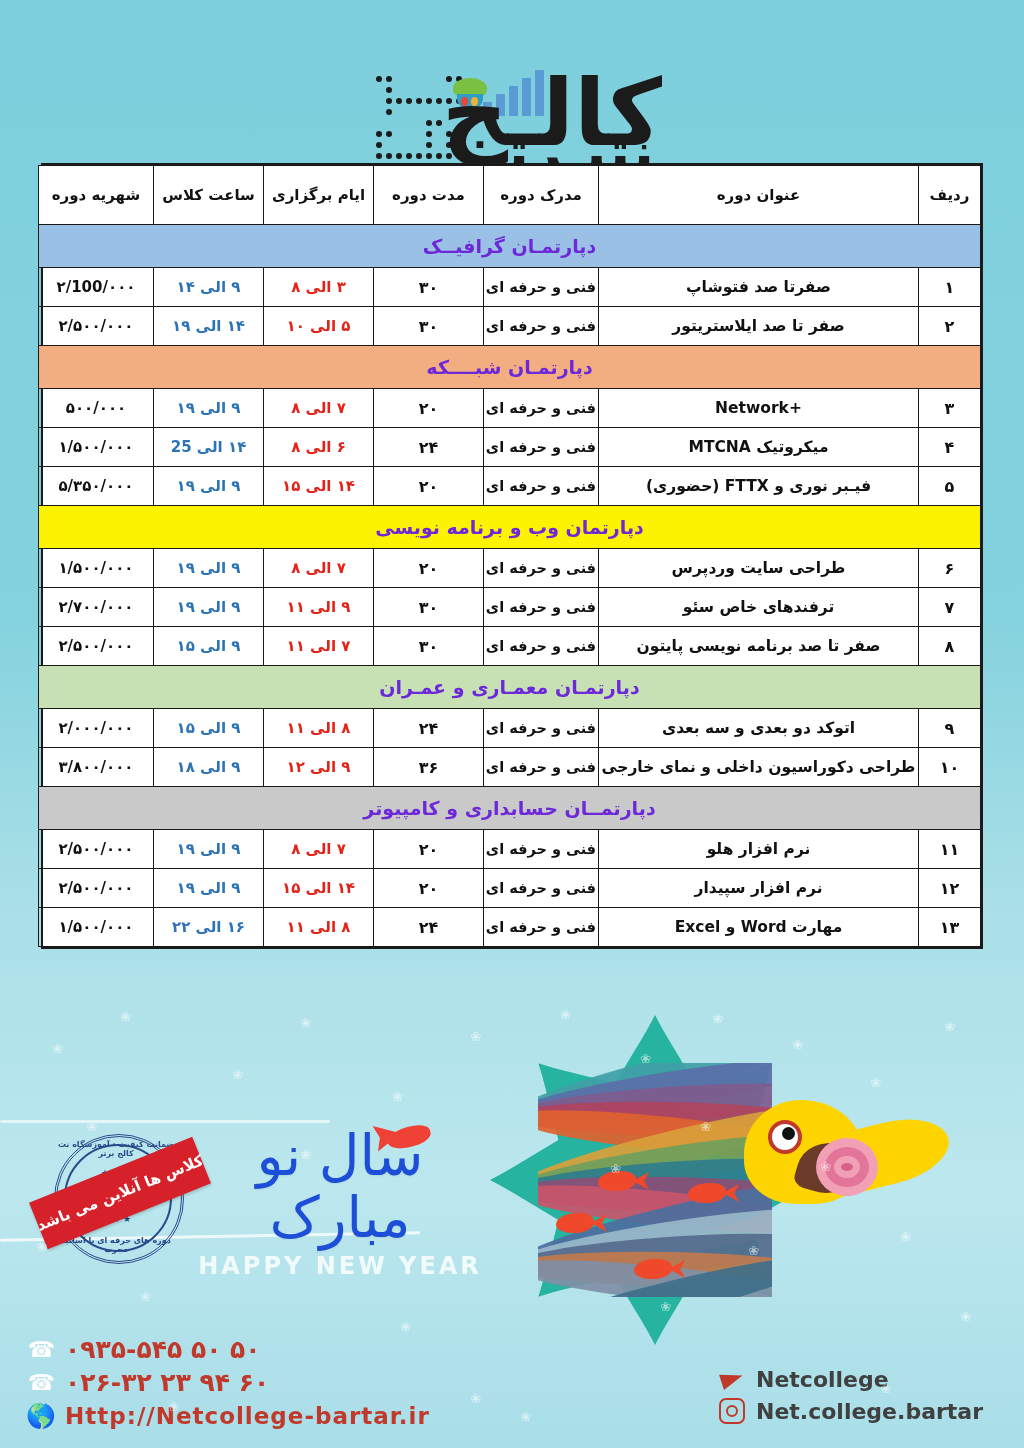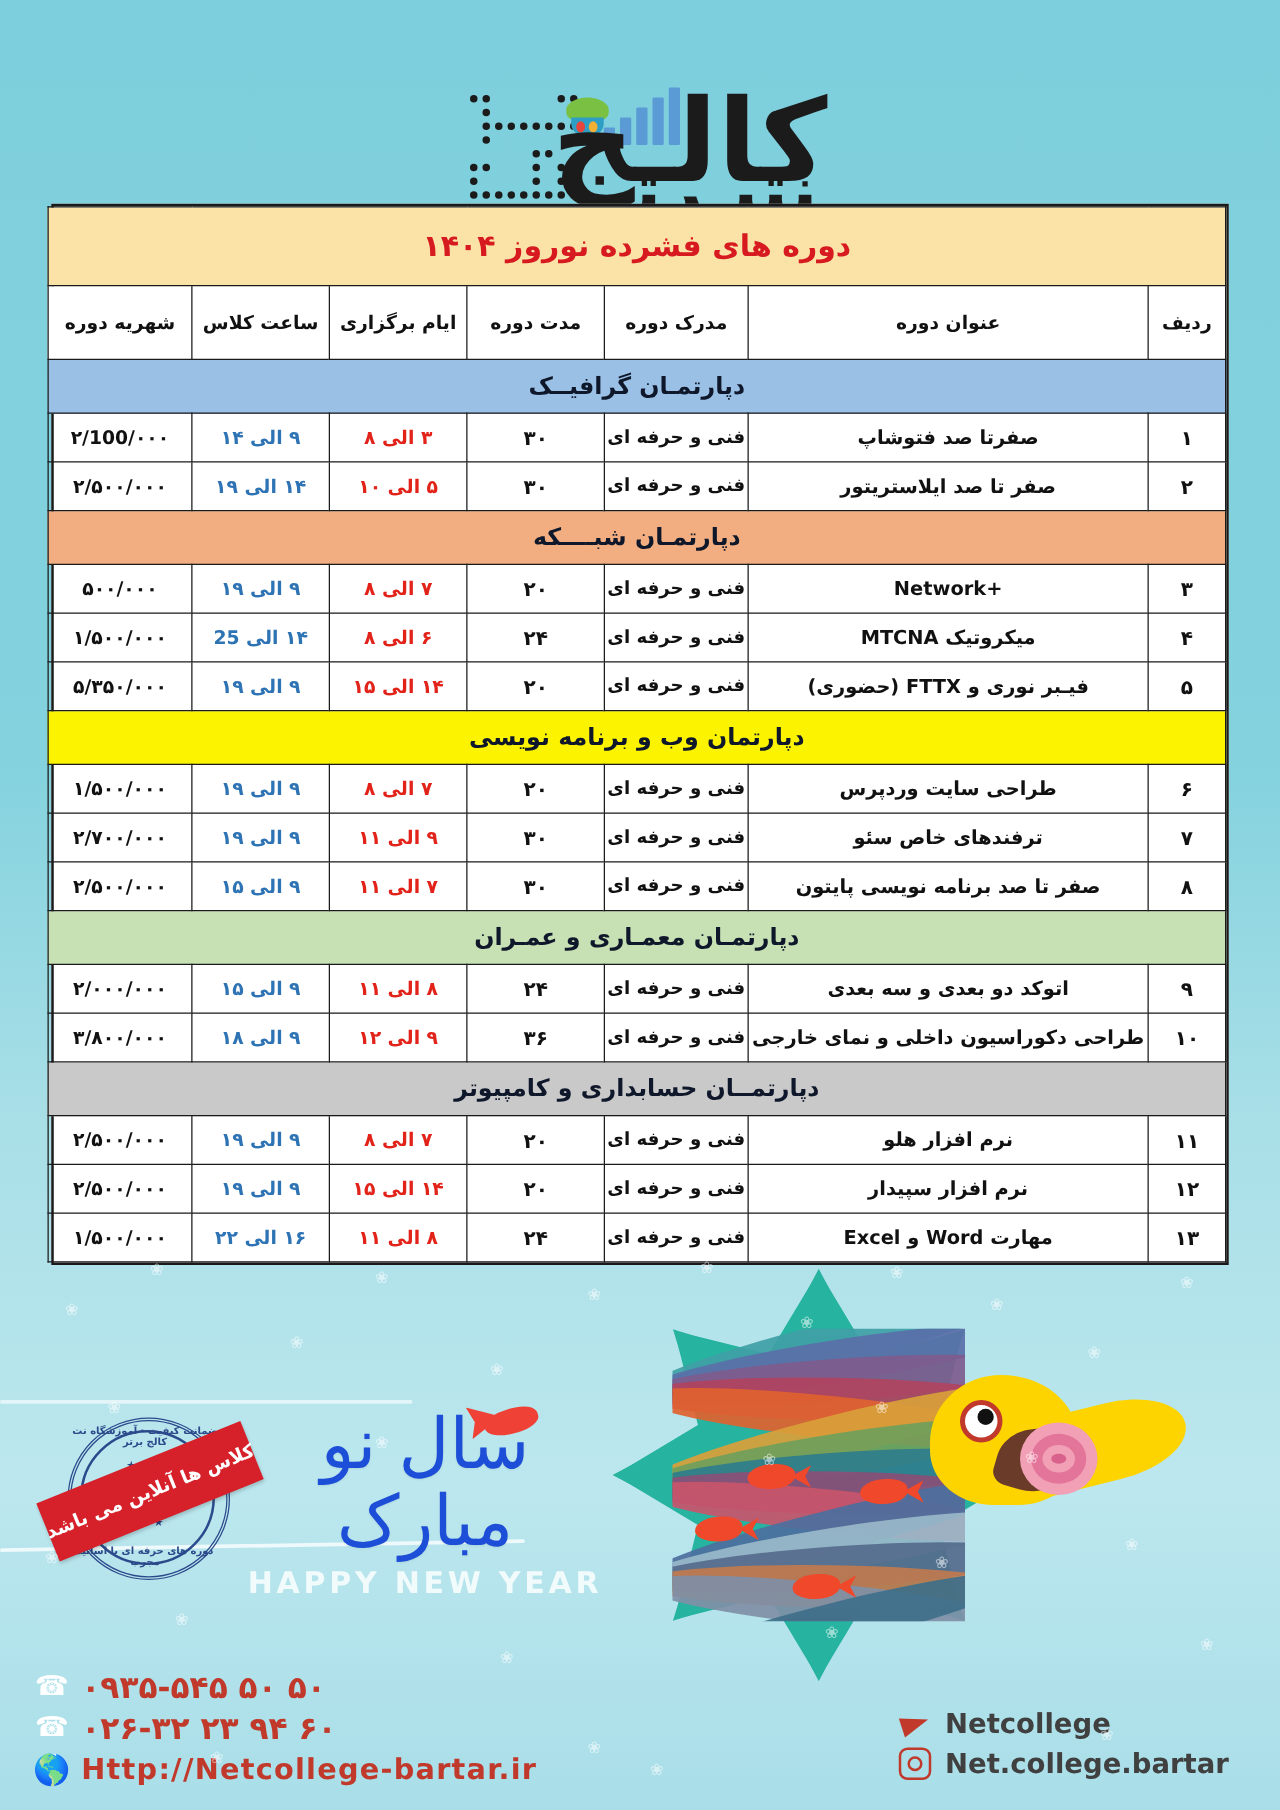--- a/index.html
+++ b/index.html
@@ -43,21 +43,21 @@
 
   .title-cell{
     background:#fbe2a6;color:#d71920;font-weight:bold;font-size:24px;
     text-align:center;height:62px;letter-spacing:0px;
   }
   thead th{
     background:#ffffff;color:#111;font-weight:bold;font-size:15px;
     height:58px;text-align:center;vertical-align:middle;
   }
   .dept-cell{
-    font-weight:bold;font-size:19px;color:#0f172a;text-align:center;height:42px;
+    font-weight:bold;font-size:19px;color:#6d28d9;text-align:center;height:42px;
     letter-spacing:2px;
   }
 
   tbody td{height:38px;text-align:center;vertical-align:middle;font-size:15px;font-weight:bold;color:#111;}
   td.idx{font-size:16px;}
   td.title-col{font-size:15.5px;}
   td.cert{font-size:14.5px;text-align:center;}
   td.dur{font-size:16px;}
   td.days{color:#e2231a;font-size:15px;}
   td.hours{color:#2e74b5;font-size:15px;}
@@ -215,23 +215,20 @@
       <col class="c-idx">
         <col class="c-title">
         <col class="c-cert">
         <col class="c-dur">
         <col class="c-days">
         <col class="c-hours">
         <col class="c-fee">
     </colgroup>
     <thead>
       <tr>
-        <th colspan="7" class="title-cell">دوره های فشرده نوروز ۱۴۰۴</th>
-      </tr>
-      <tr>
         <th>ردیف</th>
         <th>عنوان دوره</th>
         <th>مدرک دوره</th>
         <th>مدت دوره</th>
         <th>ایام برگزاری</th>
         <th>ساعت کلاس</th>
         <th>شهریه دوره</th>
       </tr>
     </thead>
     <tbody id="tbody">

